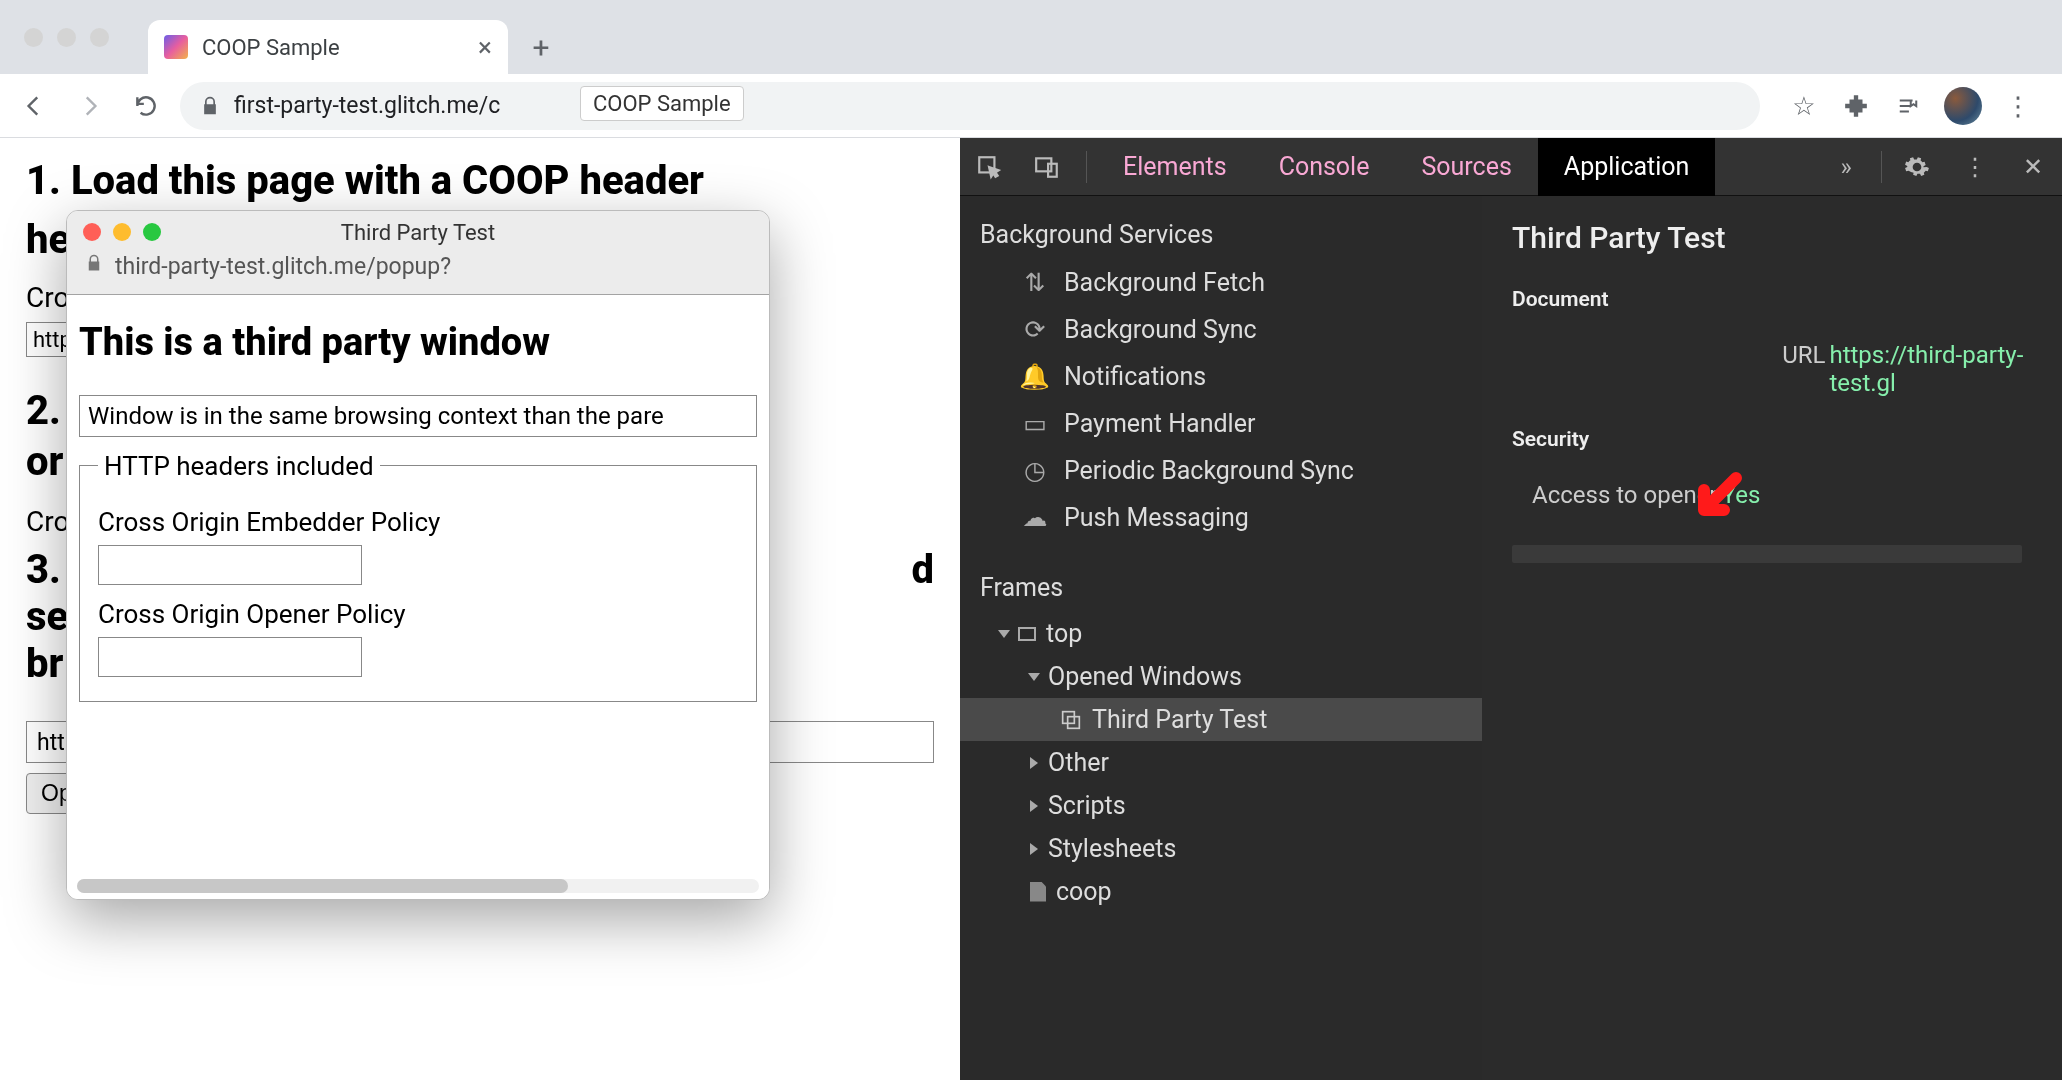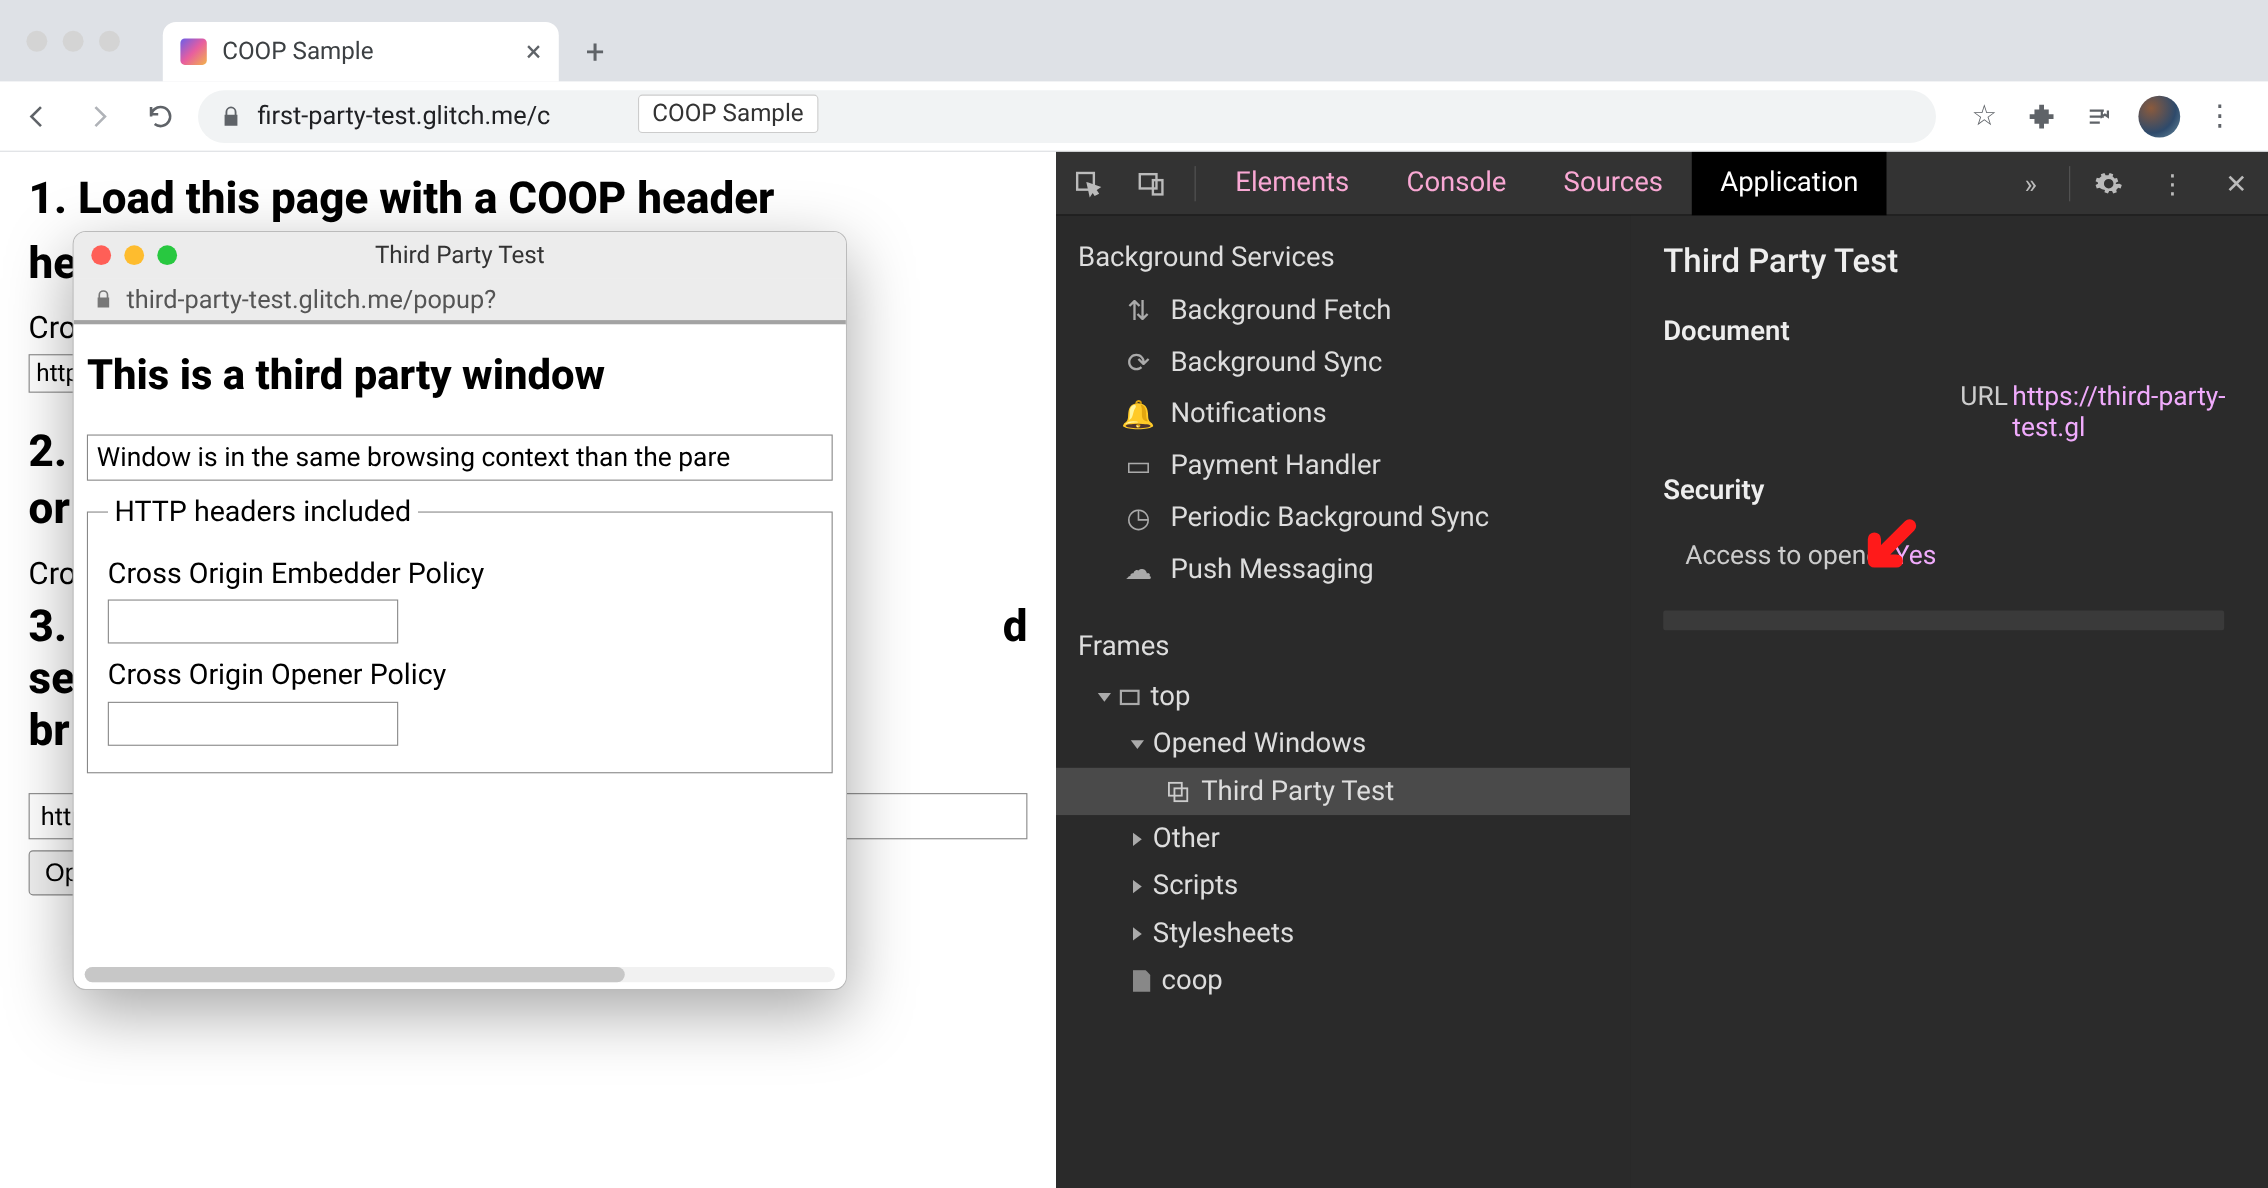--- a/index.html
+++ b/index.html
@@ -33,21 +33,21 @@
 .page .urlfield { width: 100%; height: 42px; border: 1px solid #888; padding: 0 10px; font-size: 23px; margin-bottom: 10px; font-family: inherit; }
 .page button.open { font-size: 23px; padding: 6px 14px; border: 1px solid #888; background: #efefef; border-radius: 4px; }
 
 
 .popup { position: absolute; left: 66px; top: 72px; width: 704px; height: 690px; background: #f4f4f4; border: 1px solid #bbb; border-radius: 12px; box-shadow: 0 20px 60px rgba(0,0,0,.35); display: flex; flex-direction: column; overflow: hidden; }
 .popup-titlebar { height: 42px; display: flex; align-items: center; justify-content: center; position: relative; background: #ececec; }
 .popup-titlebar .ptraffic { position: absolute; left: 16px; top: 12px; display: flex; gap: 12px; }
 .pdot { width: 18px; height: 18px; border-radius: 50%; }
 .pred { background: #ff5f57; } .pyel { background: #febc2e; } .pgrn { background: #28c840; }
 .popup-title { font-size: 22px; color: #333; }
-.popup-url { height: 42px; background: #ececec; display: flex; align-items: center; gap: 12px; padding: 0 18px; font-size: 23px; color: #555; border-bottom: 4px solid #a3a3a3; }
+.popup-url { height: 42px; background: #ececec; display: flex; align-items: flex-start; gap: 12px; padding: 0 18px; font-size: 23px; color: #555; border-bottom: 1px solid #a3a3a3; }
 .popup-body { flex: 1; background: #fff; padding: 14px 12px; overflow: hidden; position: relative; }
 .popup-body h2 { font-size: 38px; font-weight: 800; margin: 12px 0 30px; }
 .ctxbox { width: 100%; border: 1px solid #888; padding: 6px 8px; font-size: 24px; margin-bottom: 14px; white-space: nowrap; overflow: hidden; }
 fieldset.hdrs { border: 1px solid #888; padding: 12px 18px 24px; }
 fieldset.hdrs legend { font-size: 26px; padding: 0 6px; }
 fieldset.hdrs label { display: block; font-size: 26px; margin: 14px 0 8px; }
 fieldset.hdrs input { width: 264px; height: 40px; border: 1px solid #888; font-size: 20px; padding: 0 6px; }
 .popup-scroll { position: absolute; bottom: 6px; left: 10px; right: 10px; height: 14px; background: #f1f1f1; border-radius: 7px; }
 .popup-scroll .thumb { width: 72%; height: 100%; background: #c7c7c7; border-radius: 7px; }
 
@@ -69,24 +69,24 @@
 .frame-row.indent1 { padding-left: 70px; }
 .frame-row.indent2 { padding-left: 100px; }
 .frame-row.selected { background: #4a4a4a; }
 .tri { display:inline-block; width:0;height:0;border-left:8px solid #aaa;border-top:6px solid transparent;border-bottom:6px solid transparent; }
 .tri.open { transform: rotate(90deg); border-left-color:#aaa; }
 .sq { width: 18px; height: 14px; border: 2px solid #aaa; display:inline-block; }
 .file-ico { width:16px;height:20px;background:#888;clip-path:polygon(0 0,70% 0,100% 25%,100% 100%,0 100%); }
 
 .dt-main { flex: 1; background: #2b2b2b; padding: 24px 30px; position: relative; overflow: hidden; }
 .dt-main h3 { font-size: 30px; font-weight: 500; color: #eee; margin-bottom: 32px; }
-.dt-main h4 { font-size: 25px; font-weight: 600; color: #eee; margin: 18px 0 20px; }
+.dt-main h4 { font-size: 21px; font-weight: 600; color: #eee; margin: 18px 0 20px; }
 .kv { display: flex; gap: 4px; padding: 10px 0 10px 150px; font-size: 24px; }
 .kv .k { color: #ccc; text-align: right; width: 210px; }
-.kv .v { color: #f0abfc; }
+.kv .v { color: #86efac; }
 .arrow { position: absolute; left: 204px; top: 272px; color: #f00; }
 .spacer-bar { height: 18px; background: #3a3a3a; margin-top: 26px; width: 510px; border-radius: 2px; }
 
 svg { display: block; }
 </style>
 </head>
 <body>
 
 <div class="chrome">
   <div class="tabbar">

